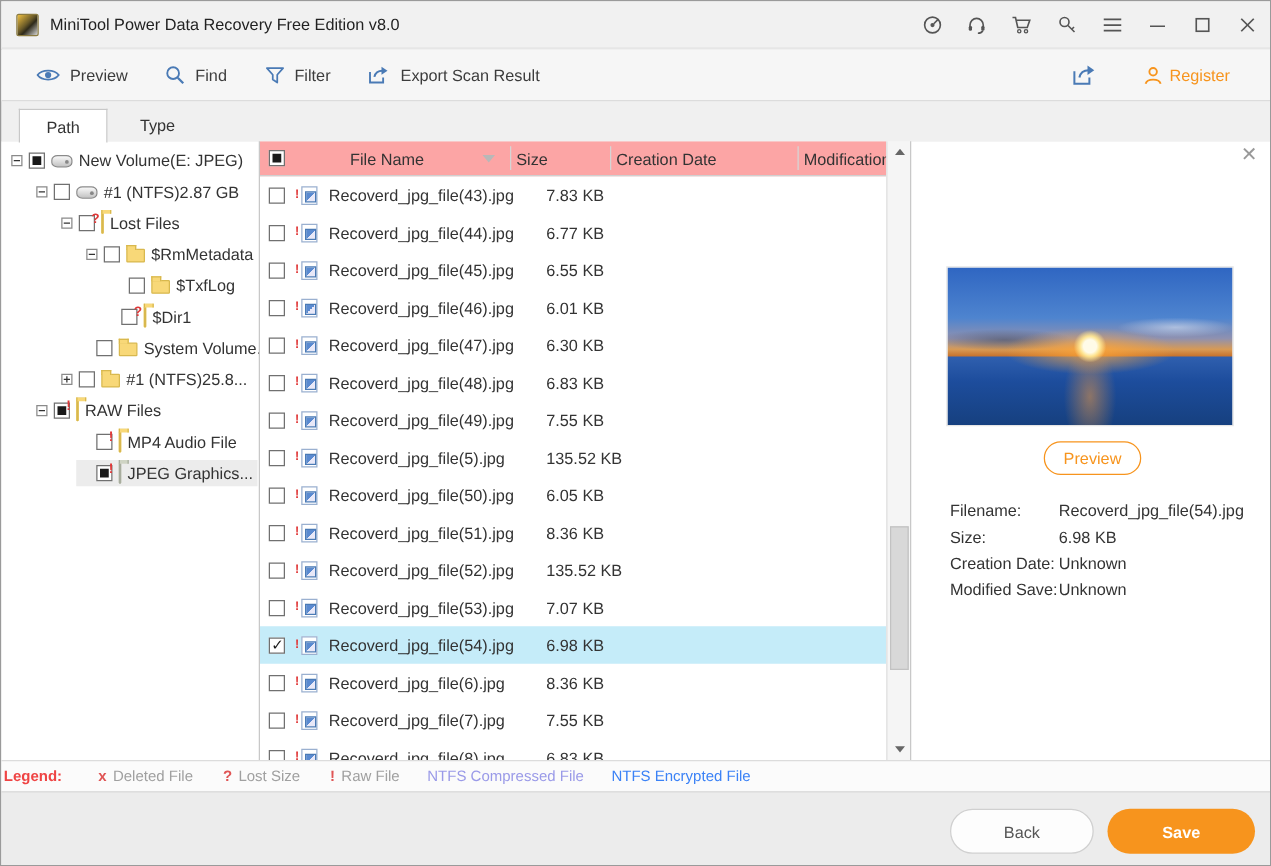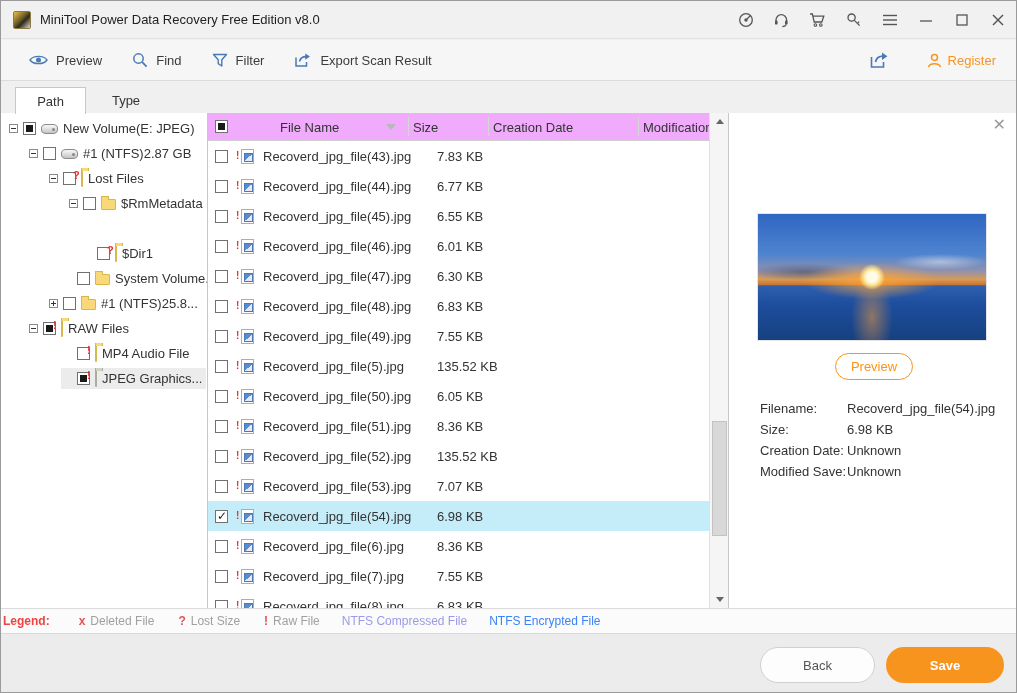--- a/index.html
+++ b/index.html
@@ -15,21 +15,21 @@
   .app-logo { width:18px; height:18px; margin-left:12px; border:1px solid #8a7a40; border-radius:2px;
     background:linear-gradient(135deg,#f0c040 0%,#6a5a28 45%,#2e2a1a 60%,#d8d8d8 100%); }
   .app-title { margin-left:9px; color:#222; }
   .tb-icons { position:absolute; right:10px; top:0; height:38px; display:flex; align-items:center; gap:19px; }
   .tb-icon { width:17px; height:17px; display:flex; align-items:center; justify-content:center; cursor:default; }
   
   .toolbar { position:absolute; left:0; top:39px; width:100%; height:41px;
     background:#f6f6f6; border-bottom:1px solid #dcdcdc; display:flex; align-items:center; }
   .tool-item { display:flex; align-items:center; gap:8px; margin-left:30px; color:#3c3c3c; cursor:default; }
   .tool-item:first-child { margin-left:28px; }
-  .toolbar-right { position:absolute; right:20px; display:flex; align-items:center; gap:38px; }
+  .toolbar-right { position:absolute; right:32px; display:flex; align-items:center; gap:38px; }
   .register { display:flex; align-items:center; gap:6px; color:#f7941d; }
   
   .tabbar { position:absolute; left:0; top:86px; width:100%; height:26px; }
   .tab { position:absolute; top:0; height:27px; display:flex; align-items:center; justify-content:center; color:#333; }
   .tab.active { left:14px; width:71px; background:#fff; border:1px solid #c8c8c8; border-bottom:none; z-index:3; }
   .tab.inactive { left:85px; width:80px; }
   
   .content-line { position:absolute; left:0; top:112px; width:100%; height:0; border-top:1px solid #c8c8c8; }
   .tree-pane { position:absolute; left:0; top:112px; width:207px; height:495px;
     background:#fff; border-right:1px solid #c8c8c8; overflow:hidden; z-index:2; }
@@ -52,21 +52,21 @@
   .ico-folder { width:15px; height:11px; background:#f8d878; border:1px solid #d8b84e; border-radius:1px;
     position:relative; flex:0 0 15px; margin-top:2px; }
   .ico-folder::before { content:""; position:absolute; left:-1px; top:-4px; width:6px; height:3px;
     background:#f8d878; border:1px solid #d8b84e; border-bottom:none; }
   .ico-folder.gray { background:#cfd4c4; border-color:#a8ad9e; }
   .ico-folder.gray::before { background:#cfd4c4; border-color:#a8ad9e; }
   .fold-wrap { position:relative; display:inline-block; }
   .fmark { position:absolute; left:-8px; top:-2px; color:#e03838; font-weight:bold; font-size:11px; z-index:2; }
   
   .file-pane { position:absolute; left:207px; top:112px; width:520px; height:495px; background:#fff; overflow:hidden; }
-  .fl-header { position:absolute; left:0; top:0; width:501px; height:28px; background:#f0abfc;
+  .fl-header { position:absolute; left:0; top:0; width:501px; height:28px; background:#fca5a5;
     border-bottom:1px solid #cfcfcf; }
   .fl-header .colsep { position:absolute; top:4px; bottom:4px; width:1px; background:#d5d5d5; }
   .fl-hcell { position:absolute; top:0; height:28px; display:flex; align-items:center; color:#333; }
   .sort-tri { width:0; height:0; border-left:5px solid transparent; border-right:5px solid transparent;
     border-top:6px solid #b8b8b8; position:absolute; left:178px; top:11px; }
   .fl-row { position:absolute; left:0; width:501px; height:30px; display:flex; align-items:center; }
   .fl-row.selected { background:#c5ecf9; }
   .fl-row .cb { margin-left:7px; }
   .ico-jpeg { position:relative; width:13px; height:15px; background:#fff; border:1px solid #9ab0d0;
     margin-left:13px; flex:0 0 13px; }
@@ -274,20 +274,28 @@
       <span class="fold-wrap"><span class="fmark">?</span><span class="ico-folder"></span></span>
       <span>Lost Files</span>
     </div>
   </div>
   <div class="tree-row" style="top:78px">
     <div class="inner" style="margin-left:66px">
       <span class="expander"></span>
       <span class="cb"></span>
       <span class="ico-folder"></span>
       <span>$RmMetadata</span>
+    </div>
+  </div>
+  <div class="tree-row" style="top:103px">
+    <div class="inner" style="margin-left:86px">
+      <span class="expander none"></span>
+      <span class="cb"></span>
+      <span class="ico-folder"></span>
+      <span>$TxfLog</span>
     </div>
   </div>
   <div class="tree-row" style="top:128px">
     <div class="inner" style="margin-left:80px">
       <span class="expander none"></span>
       <span class="cb"></span>
       <span class="fold-wrap"><span class="fmark">?</span><span class="ico-folder"></span></span>
       <span>$Dir1</span>
     </div>
   </div>

